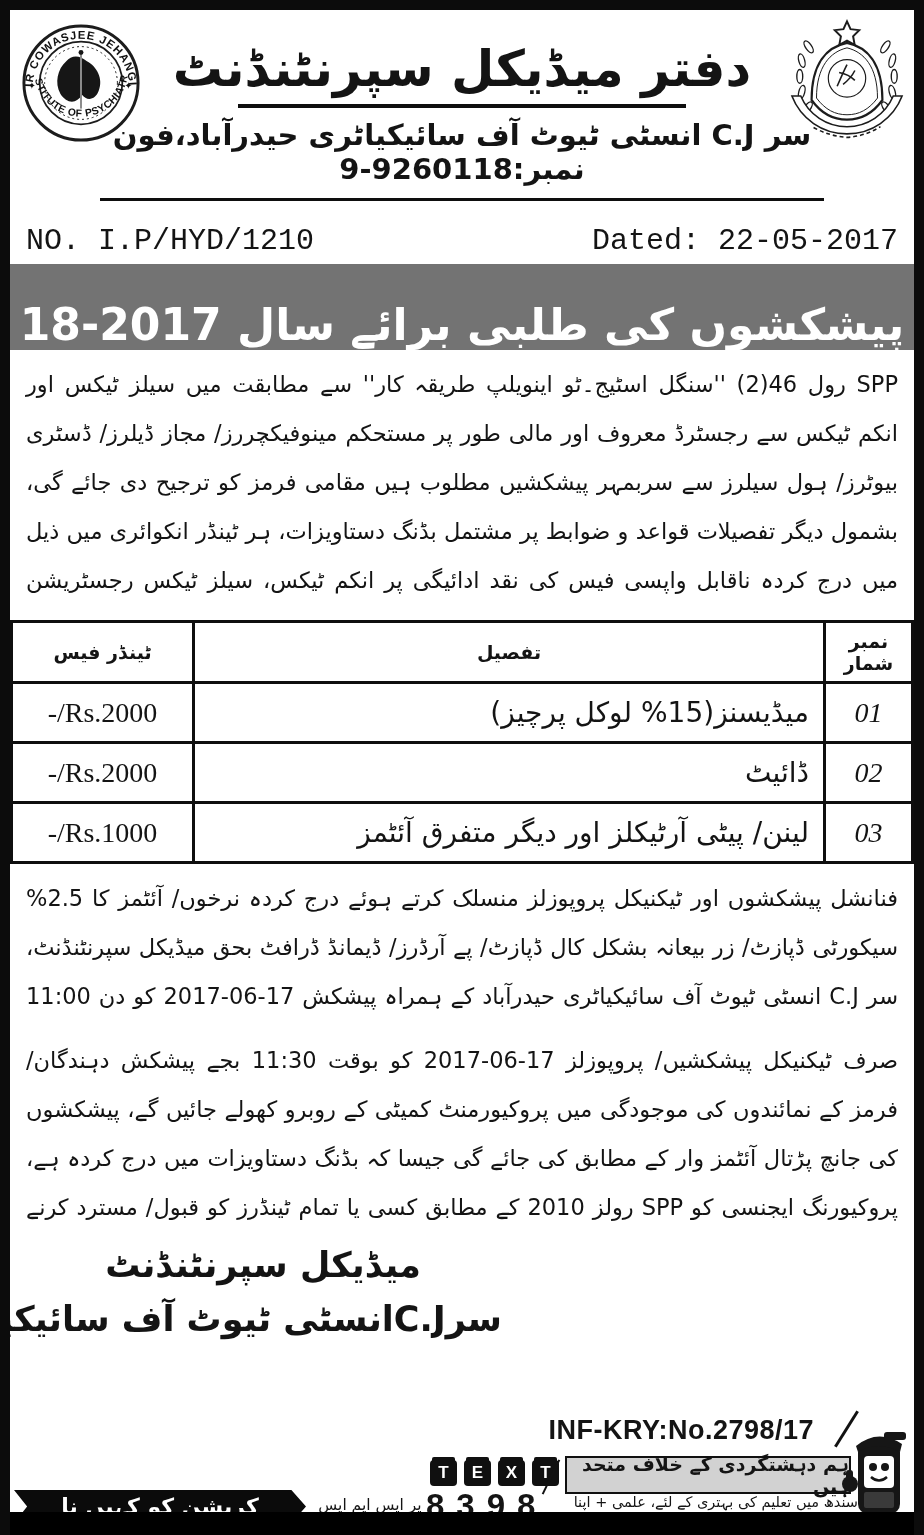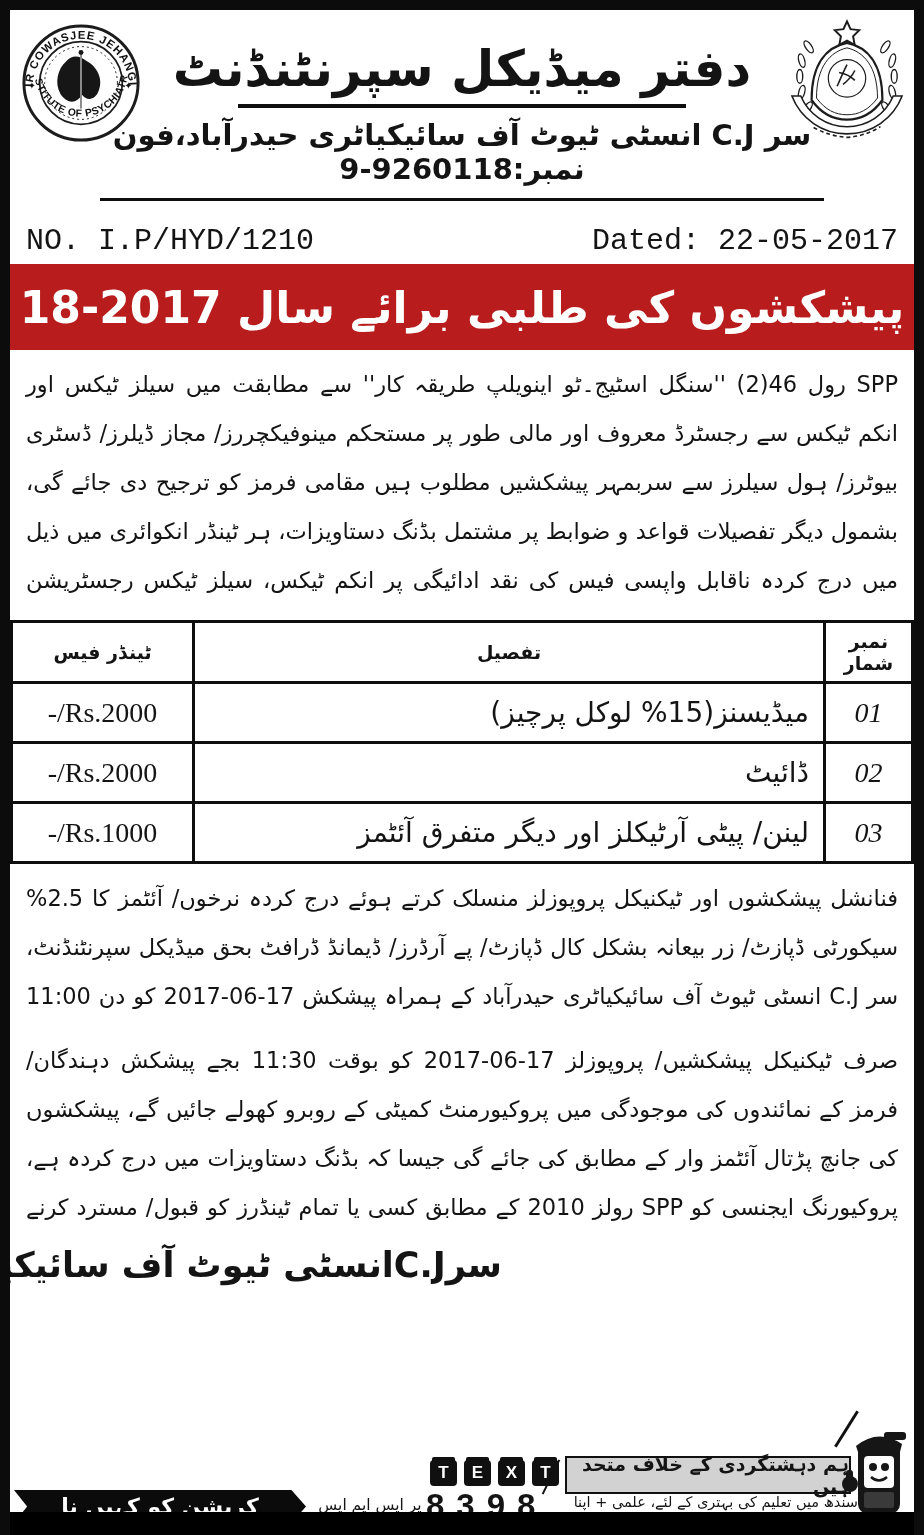--- a/index.html
+++ b/index.html
@@ -19,21 +19,21 @@
   .emblem{position:absolute; right:6px; top:6px; width:122px; height:168px;}
   .office-title{ text-align:center; font-size:50px; font-weight:bold; padding-top:30px; letter-spacing:-1px;}
   .rule1{width:448px; height:4px; background:#0e0e0e; margin:6px auto 0;}
   .institute-line{text-align:center; font-size:29px; font-weight:bold; margin:10px auto 0; width:760px;}
   .rule2{width:724px; height:3px; background:#0e0e0e; margin:12px auto 0;}
 
   
   .ref-row{display:flex; justify-content:space-between; align-items:center; height:46px; padding:0 16px; font-size:30px;}
 
   
-  .banner{height:86px; background:#b91c1c; color:#fff; display:flex; align-items:center; justify-content:center;}
+  .banner{height:86px; background:#737373; color:#fff; display:flex; align-items:flex-end; justify-content:center;}
   .banner-text{font-size:44px; font-weight:bold;}
 
   
   .para{direction:rtl; text-align:justify; text-align-last:center; font-size:22.5px; line-height:2.18; padding:10px 16px 0; box-sizing:border-box; overflow:hidden;}
   .para.p1{height:270px;}
   .para.p2{height:162px;}
   .para.p3{height:206px;}
 
   
   table.tender{width:100%; border-collapse:collapse; direction:rtl; table-layout:fixed;}
@@ -172,22 +172,24 @@
       </tr>
     </tbody>
   </table>
 
   <div class="para p2 urdu">فنانشل پیشکشوں اور ٹیکنیکل پروپوزلز منسلک کرتے ہوئے درج کردہ نرخوں/ آئٹمز کا 2.5% سیکورٹی ڈپازٹ/ زر بیعانہ بشکل کال ڈپازٹ/ پے آرڈرز/ ڈیمانڈ ڈرافٹ بحق میڈیکل سپرنٹنڈنٹ، سر C.J انسٹی ٹیوٹ آف سائیکیاٹری حیدرآباد کے ہمراہ پیشکش 17-06-2017 کو دن 11:00 بجے تک دفتر زیر دستخطی میں رکھے ٹینڈر باکس میں ڈال دی جائے۔</div>
 
   <div class="para p3 urdu">صرف ٹیکنیکل پیشکشیں/ پروپوزلز 17-06-2017 کو بوقت 11:30 بجے پیشکش دہندگان/ فرمز کے نمائندوں کی موجودگی میں پروکیورمنٹ کمیٹی کے روبرو کھولے جائیں گے، پیشکشوں کی جانچ پڑتال آئٹمز وار کے مطابق کی جائے گی جیسا کہ بڈنگ دستاویزات میں درج کردہ ہے، پروکیورنگ ایجنسی کو SPP رولز 2010 کے مطابق کسی یا تمام ٹینڈرز کو قبول/ مسترد کرنے کا حق حاصل ہے، تعطیل کی صورت میں ٹینڈرز آئندہ یوم کار پر کھولے جائیں گے۔</div>
 
   <div class="sig-zone">
     <div class="signature">
+      <div class="urdu">میڈیکل سپرنٹنڈنٹ</div>
       <div class="urdu">سرC.Jانسٹی ٹیوٹ آف سائیکیاٹری</div>
     </div>
+    <div class="inf sans">INF-KRY:No.2798/17</div>
     <div class="inf-slash"></div>
   </div>
 
   <div class="footer-strip">
     <div class="ribbon urdu">کرپشن کو کہیں نا</div>
     <div class="sms-suffix urdu">پر ایس ایم ایس کریں۔</div>
 
     <div class="keys sans">
       <span class="key">T</span>
       <span class="key">E</span>

